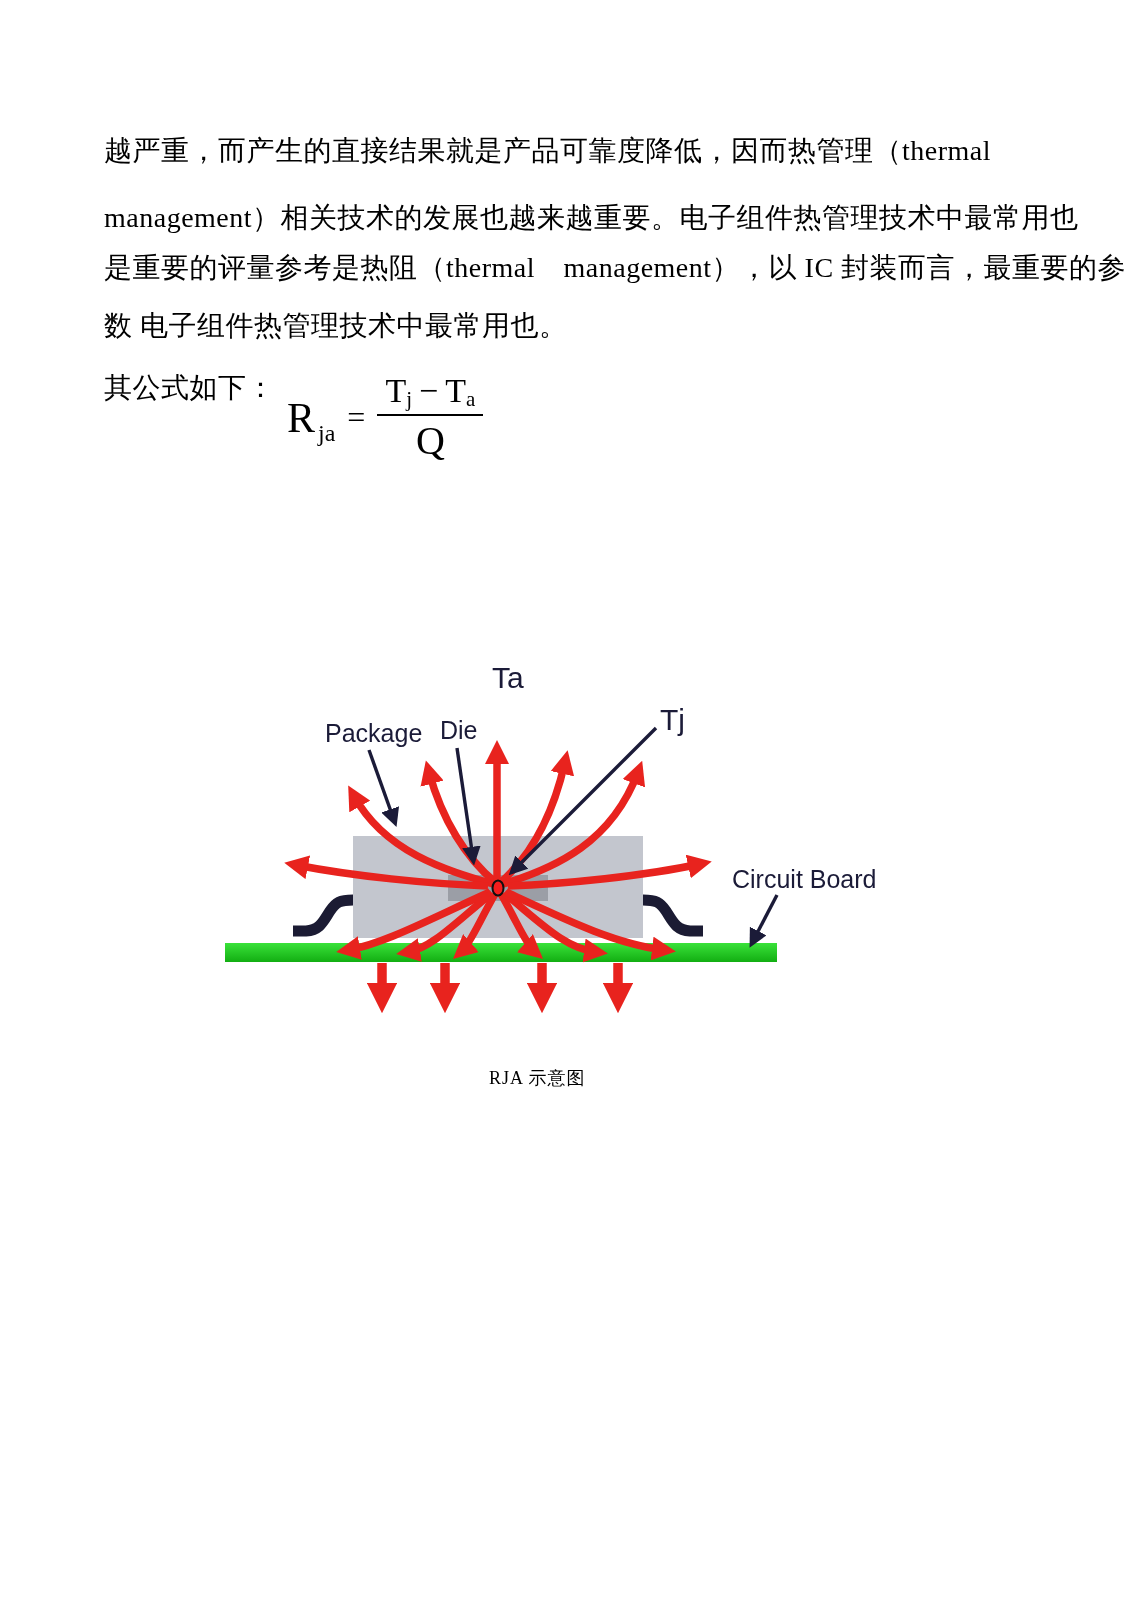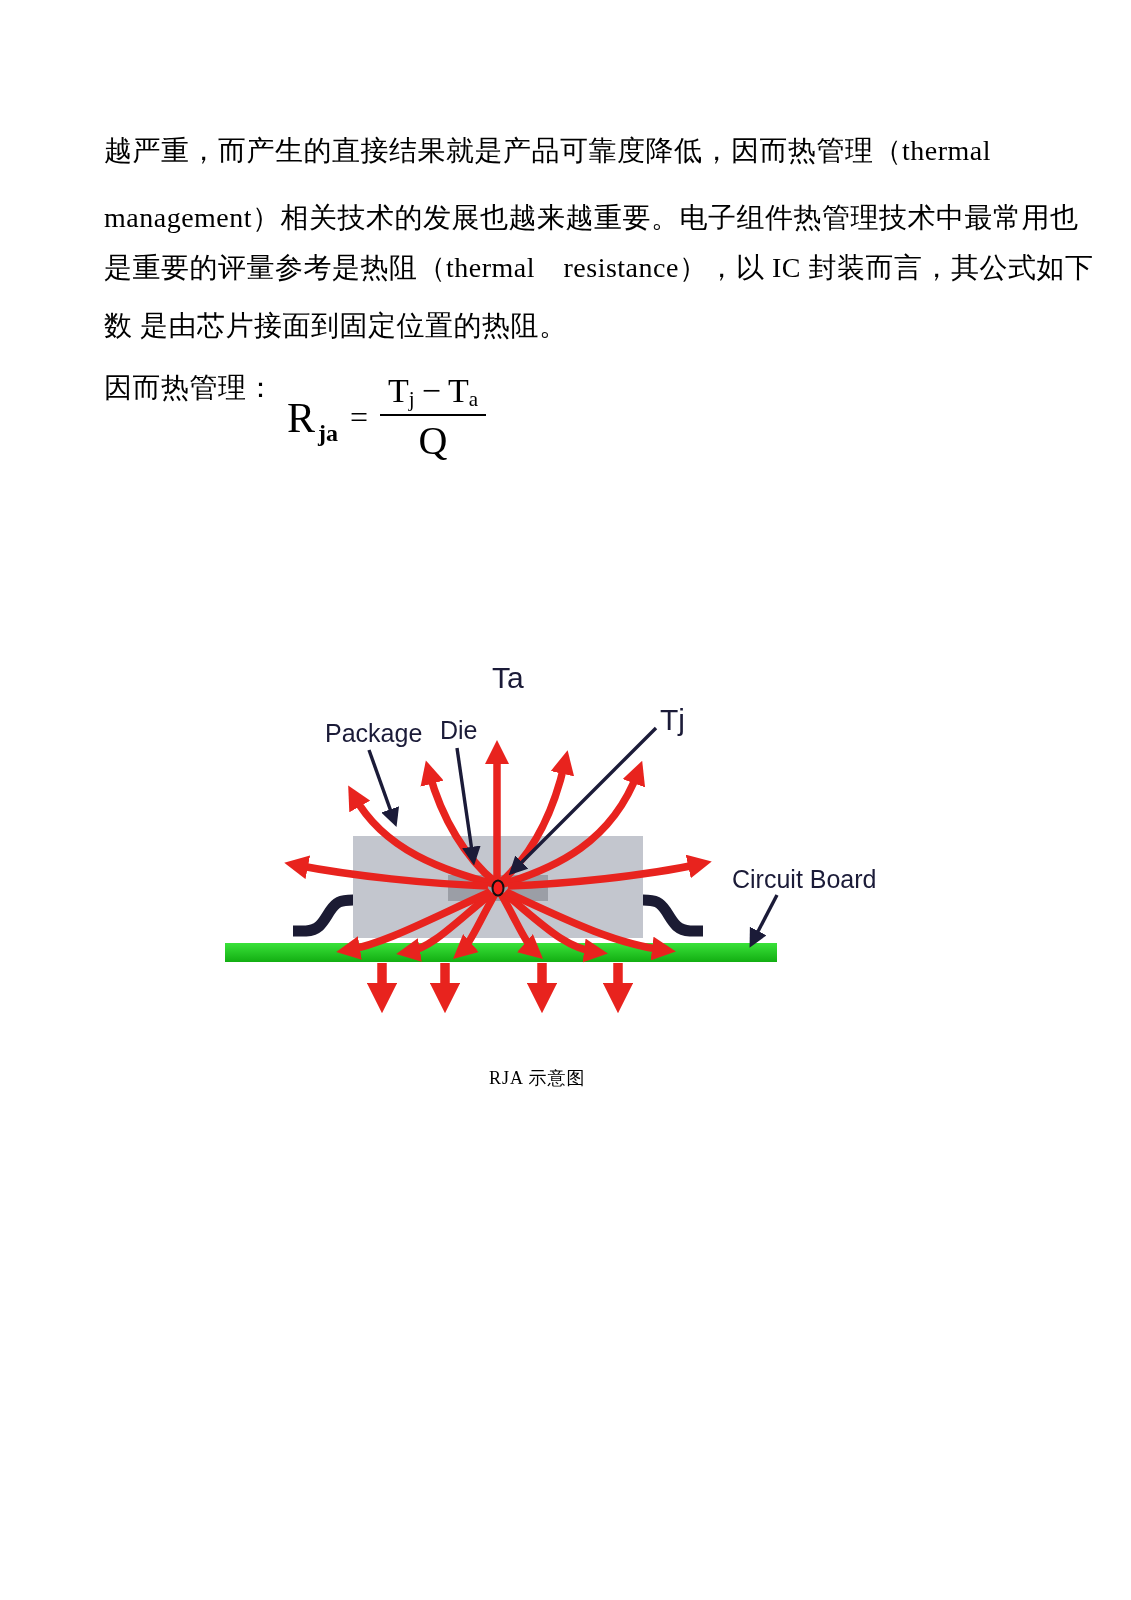--- a/index.html
+++ b/index.html
@@ -23,21 +23,21 @@
   
   .formula {
     position: absolute;
     left: 287px;
     top: 372px;
     display: flex;
     align-items: center;
     color: #000000;
   }
   .f-base { font-size: 42px; line-height: 1; }
-  .f-sub  { font-size: 24px; line-height: 1; margin: 30px 0 0 3px; font-weight: bold; }
+  .f-sub  { font-size: 24px; line-height: 1; margin: 30px 0 0 3px; }
   .f-eq   { font-size: 32px; margin: 0 12px; }
   .frac   { display: inline-flex; flex-direction: column; align-items: center; }
   .num    { font-size: 34px; line-height: 1.1; padding: 0 8px 3px; display: flex; align-items: flex-start; }
   .f-subsm{ font-size: 21px; margin-top: 16px; }
   .f-minus{ margin: 0 7px; }
   .den    { border-top: 2.5px solid #000; width: 100%; display: flex; justify-content: center; padding-top: 3px; }
   .f-q    { font-size: 40px; line-height: 1.1; }
   
   .diagram { position: absolute; left: 200px; top: 630px; }
   .dlabel  { font-family: "Liberation Sans", "DejaVu Sans", sans-serif; font-size: 25px; }
@@ -52,23 +52,23 @@
     white-space: pre;
   }
 </style>
 </head>
 <body>
 
 <div class="page">
 
   <div class="para-line" style="top:136px">越严重，而产生的直接结果就是产品可靠度降低，因而热管理（thermal</div>
   <div class="para-line" style="top:203px">management）相关技术的发展也越来越重要。电子组件热管理技术中最常用也</div>
-  <div class="para-line" style="top:253px">是重要的评量参考是热阻（thermal　resistance），以 IC 封装而言，其公式如下</div>
-  <div class="para-line" style="top:311px">数 是由芯片接面到固定位置的热阻。</div>
-  <div class="para-line" style="top:373px">因而热管理：</div>
+  <div class="para-line" style="top:253px">是重要的评量参考是热阻（thermal　management），以 IC 封装而言，最重要的参</div>
+  <div class="para-line" style="top:311px">数 电子组件热管理技术中最常用也。</div>
+  <div class="para-line" style="top:373px">其公式如下：</div>
 
   <div class="formula">
     <span class="f-base">R</span>
     <span class="f-sub">ja</span>
     <span class="f-eq">=</span>
     <span class="frac">
       <span class="num">
         <span>T</span>
           <span class="f-subsm">j</span>
         <span class="f-minus">−</span>

